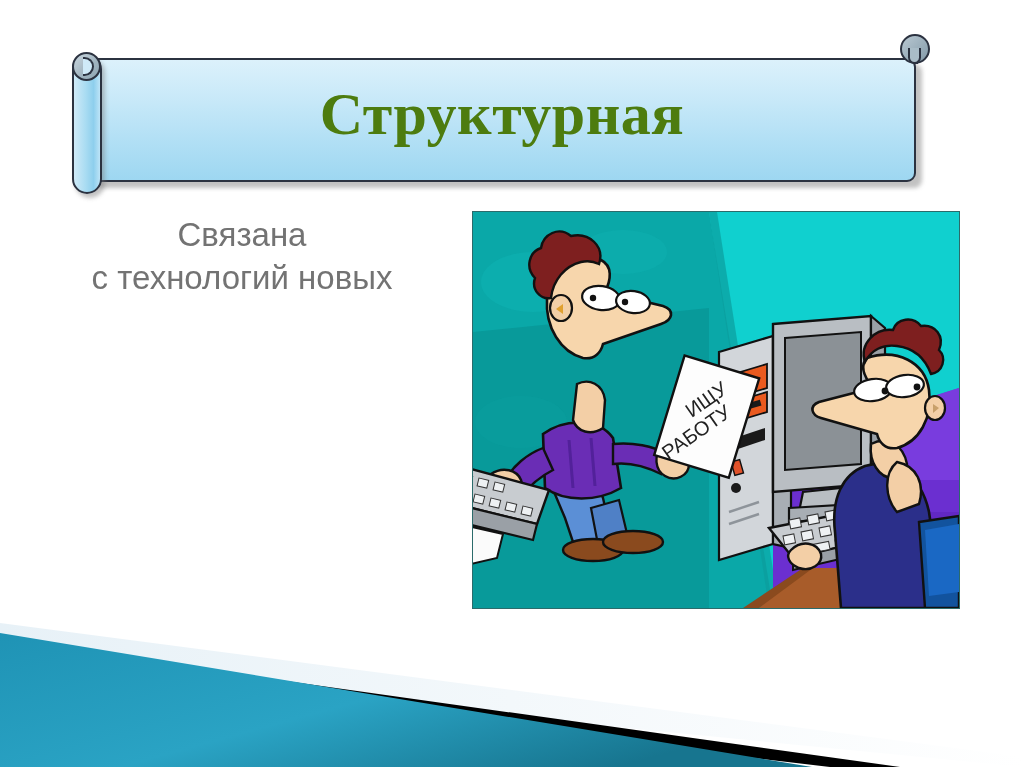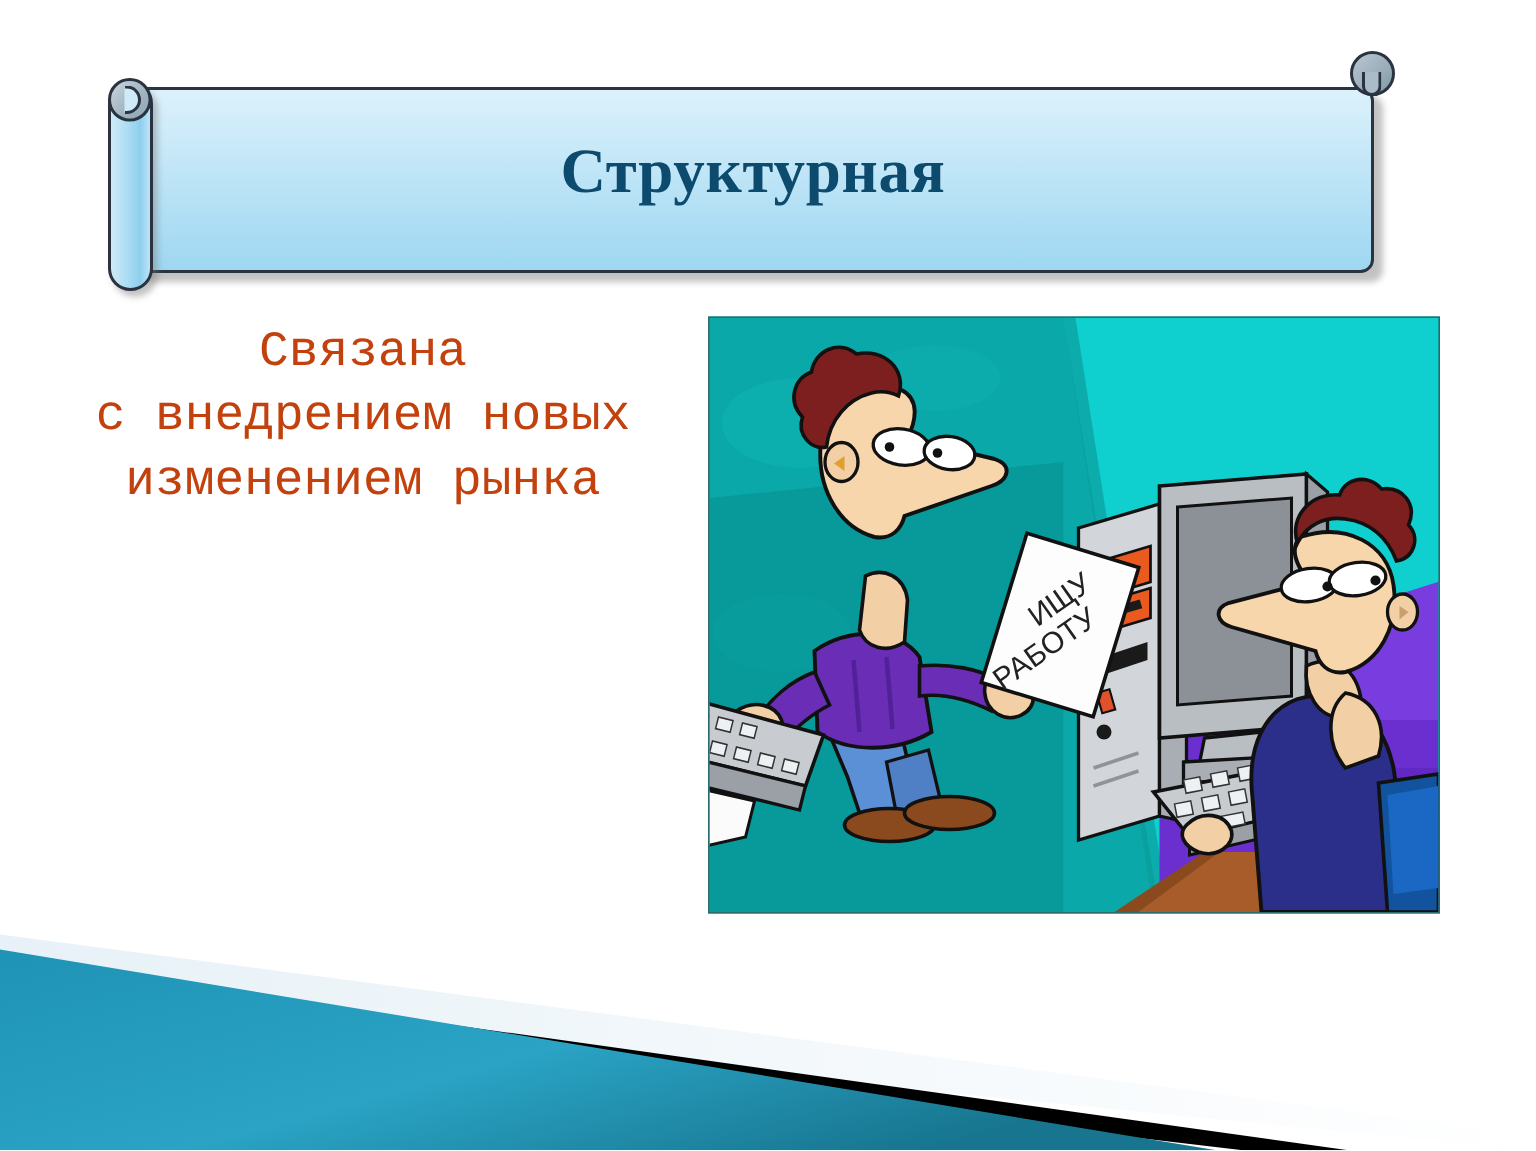--- a/index.html
+++ b/index.html
@@ -127,37 +127,37 @@
   #title-text {
     position: absolute;
     left: 0; top: 0;
     width: 828px;
     height: 113px;
     display: flex;
     align-items: center;
     justify-content: center;
     font-family: "Liberation Serif", serif;
     font-weight: bold;
-    font-size: 42px;
-    color: #0c4a6e;
+    font-size: 60px;
+    color: #4d7c0f;
     letter-spacing: 0.5px;
     white-space: nowrap;
   }
 
   
   #body-text {
     position: absolute;
     left: 22px;
     top: 214px;
     width: 440px;
     text-align: center;
-    font-family: Liberation Mono, monospace;
+    font-family: Liberation Sans, sans-serif;
     font-size: 33px;
     line-height: 1.30;
-    color: #c2410c;
+    color: #737373;
   }
   #body-text .ln { display: block; }
 
   
   #cartoon {
     position: absolute;
     left: 472px;
     top: 211px;
     width: 488px;
     height: 398px;
@@ -189,22 +189,21 @@
     <div class="banner-face"></div>
     <div class="banner-rail-right"></div>
     <div class="roll-left"></div>
     <div class="curl-left"></div>
     <div class="curl-right"></div>
     <div id="title-text">Структурная</div>
   </div>
 
   <div id="body-text">
     <span class="ln">Связана</span>
-    <span class="ln">с внедрением новых</span>
-    <span class="ln">изменением рынка</span>
+    <span class="ln">с технологий новых</span>
   </div>
 
   <div id="cartoon">
     <svg width="486" height="396" viewBox="0 0 486 396" xmlns="http://www.w3.org/2000/svg">
       <defs>
         <clipPath id="frameClip">
             <rect x="0" y="0" width="486" height="396"></rect>
           </clipPath>
       </defs>
       <g clip-path="url(#frameClip)">

